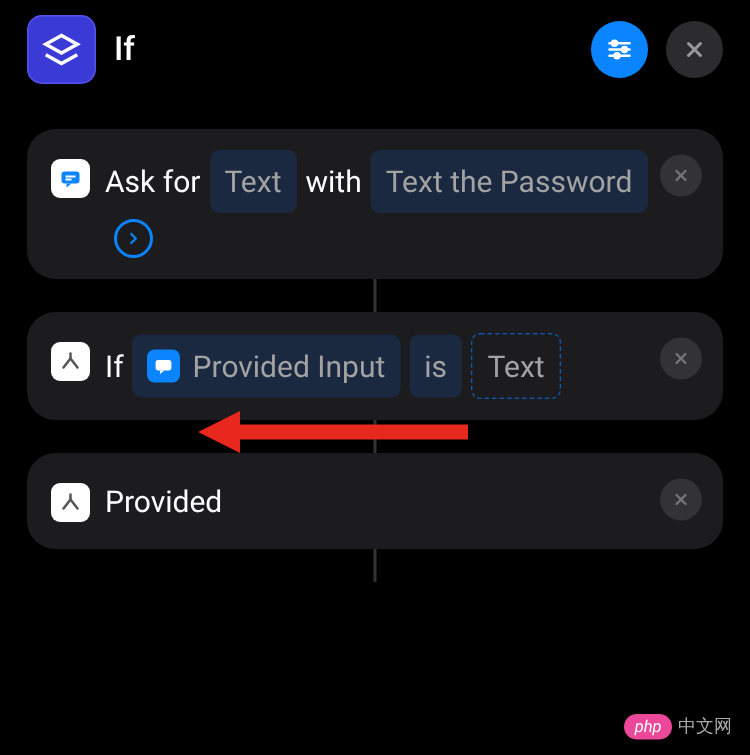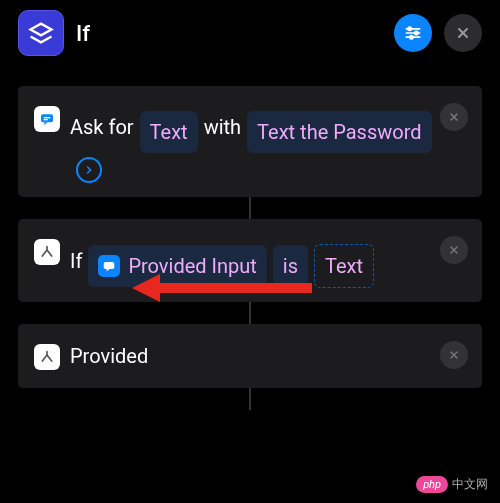--- a/index.html
+++ b/index.html
@@ -66,21 +66,21 @@
       align-items: center;
     }
     .connector {
       width: 2px;
       height: 22px;
       background: #333;
     }
     .block {
       width: 100%;
       background: #1c1c1e;
-      border-radius: 5px;
+      border-radius: 19px;
       padding: 14px 16px;
       position: relative;
       display: flex;
       align-items: flex-start;
       gap: 10px;
       font-size: 20px;
       line-height: 1.8;
     }
     .block-icon {
       width: 26px;
@@ -98,27 +98,26 @@
     .block-content {
       flex: 1;
       display: flex;
       flex-wrap: wrap;
       align-items: center;
       gap: 4px 6px;
       color: #fff;
     }
     .pill {
       background: #1a2840;
-      color: #f0abfc;
+      color: #a3a3a3;
       padding: 3px 10px;
       border-radius: 6px;
       display: inline-flex;
       align-items: center;
       gap: 6px;
-      margin-top: 11px;
     }
     .pill.dotted {
       border: 1.5px dashed #0a5bb5;
       background: transparent;
     }
     .inline-icon {
       width: 22px;
       height: 22px;
       border-radius: 5px;
       background: #0a84ff;

